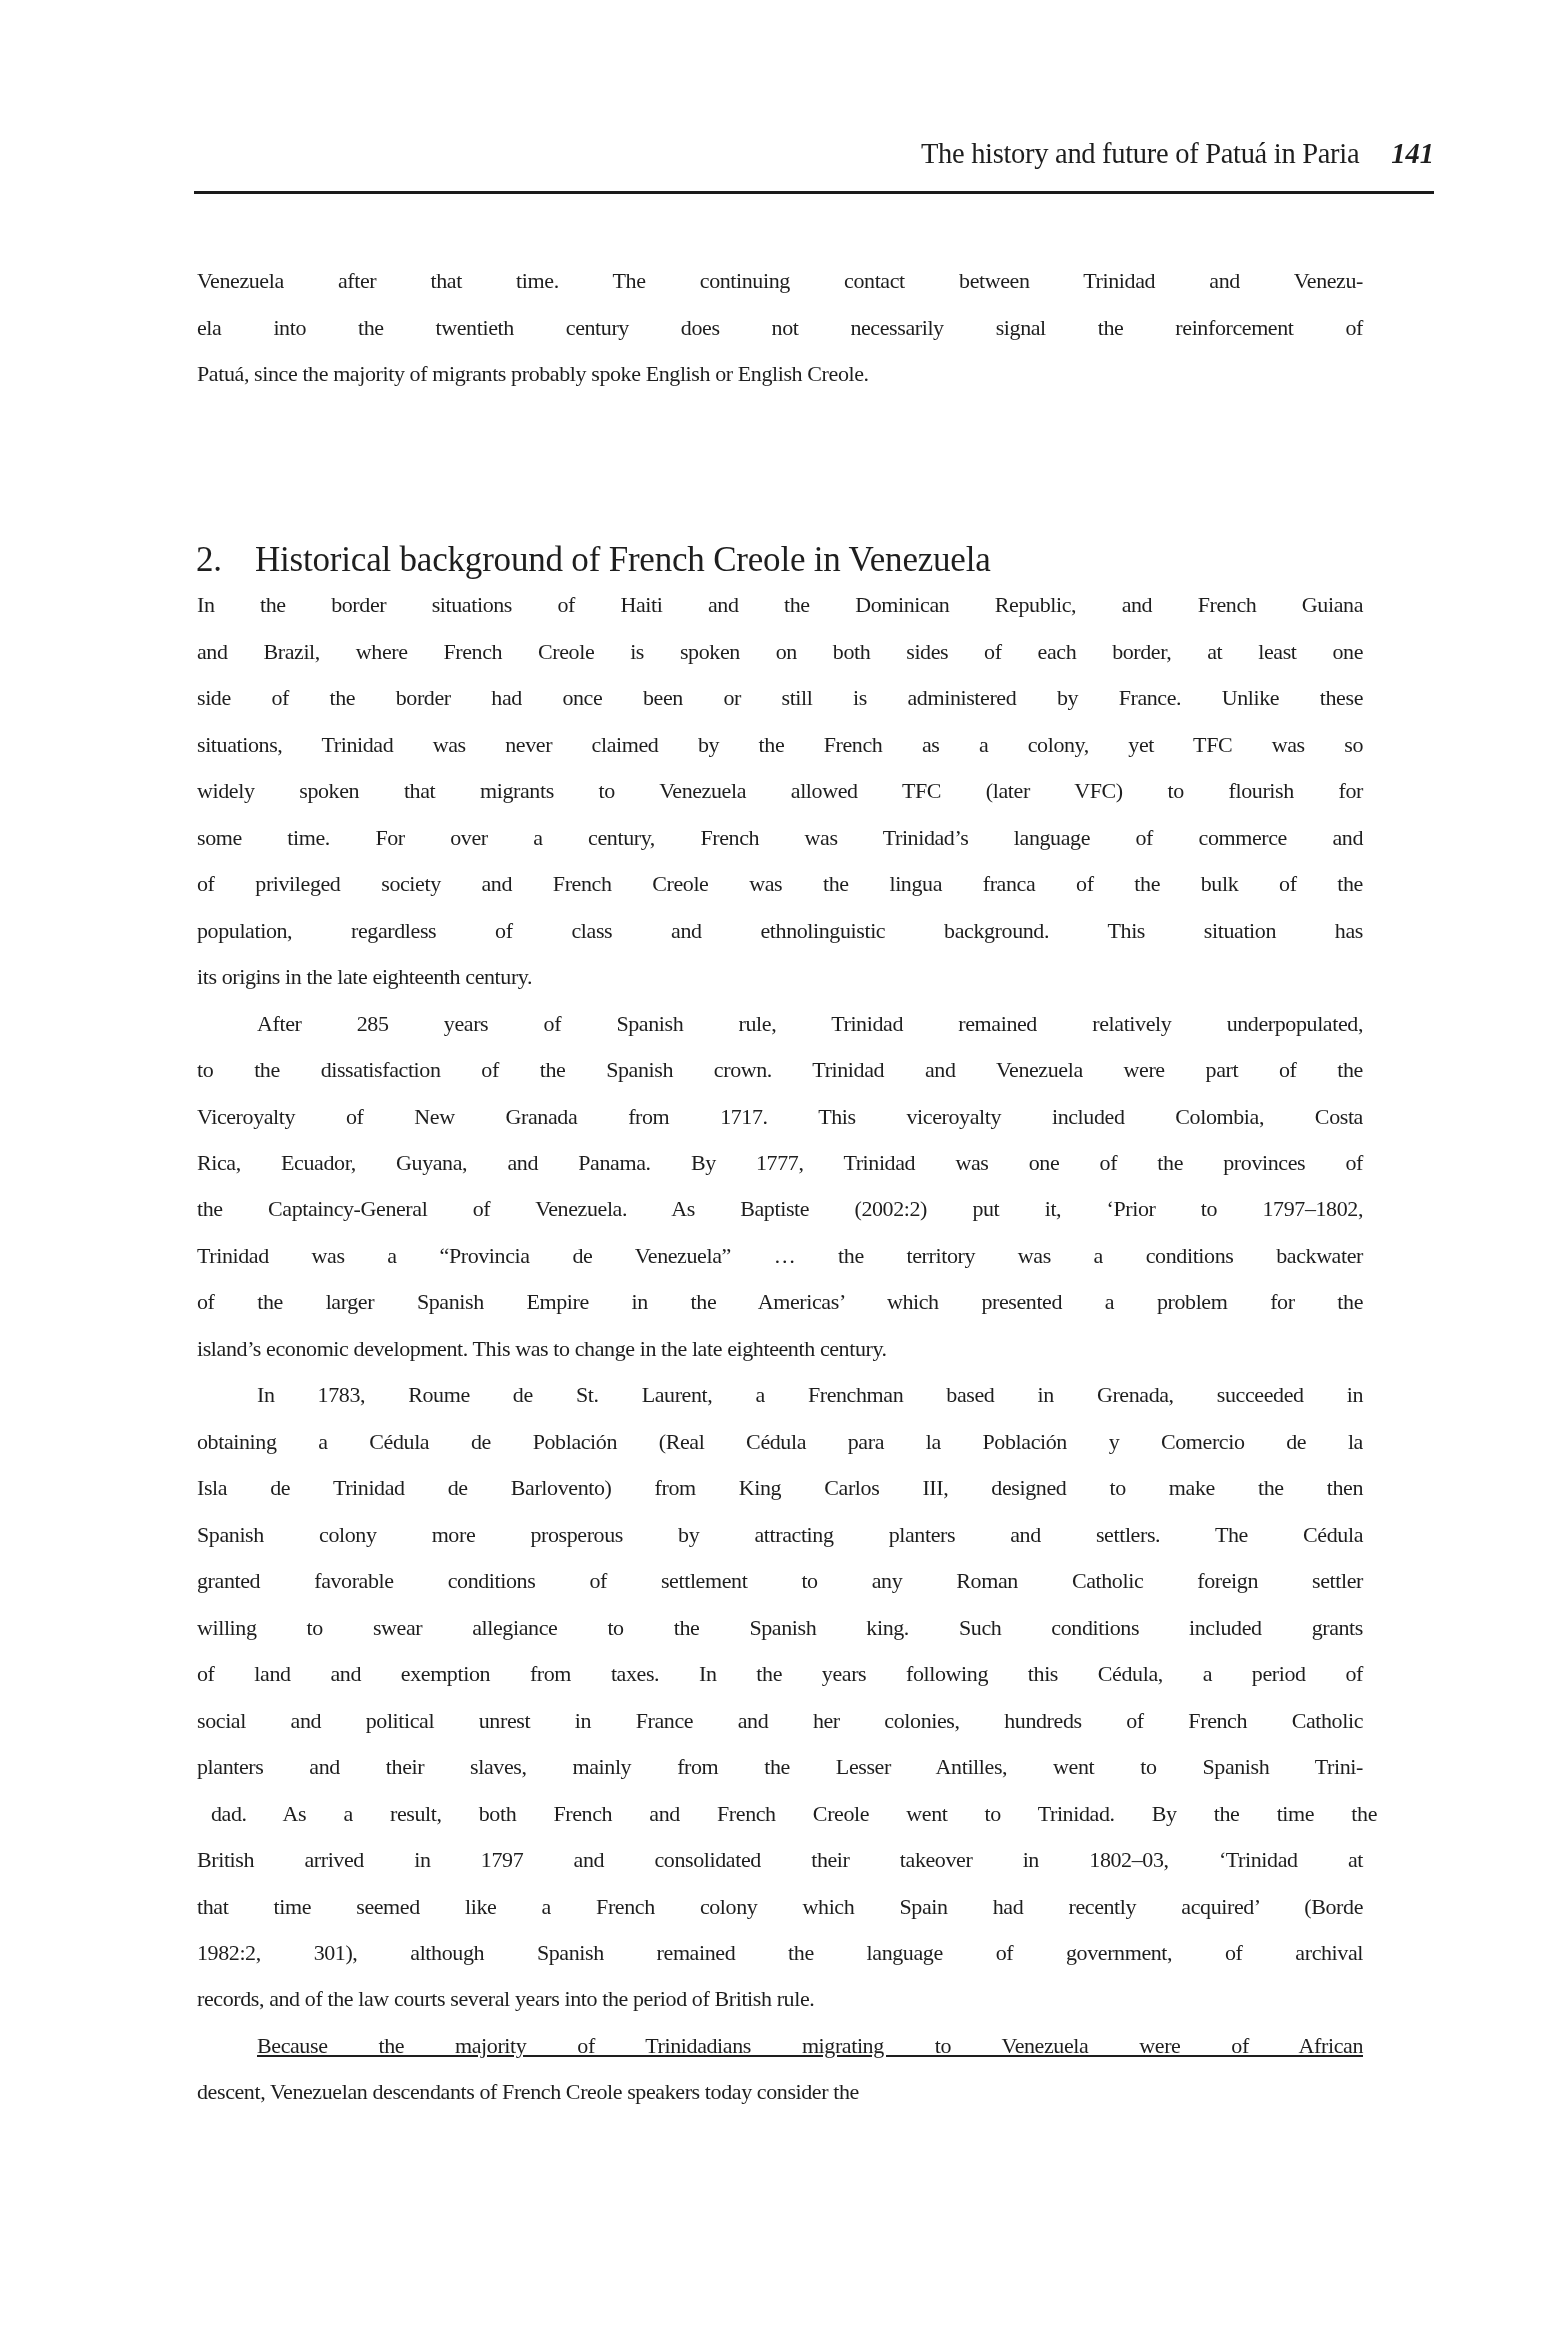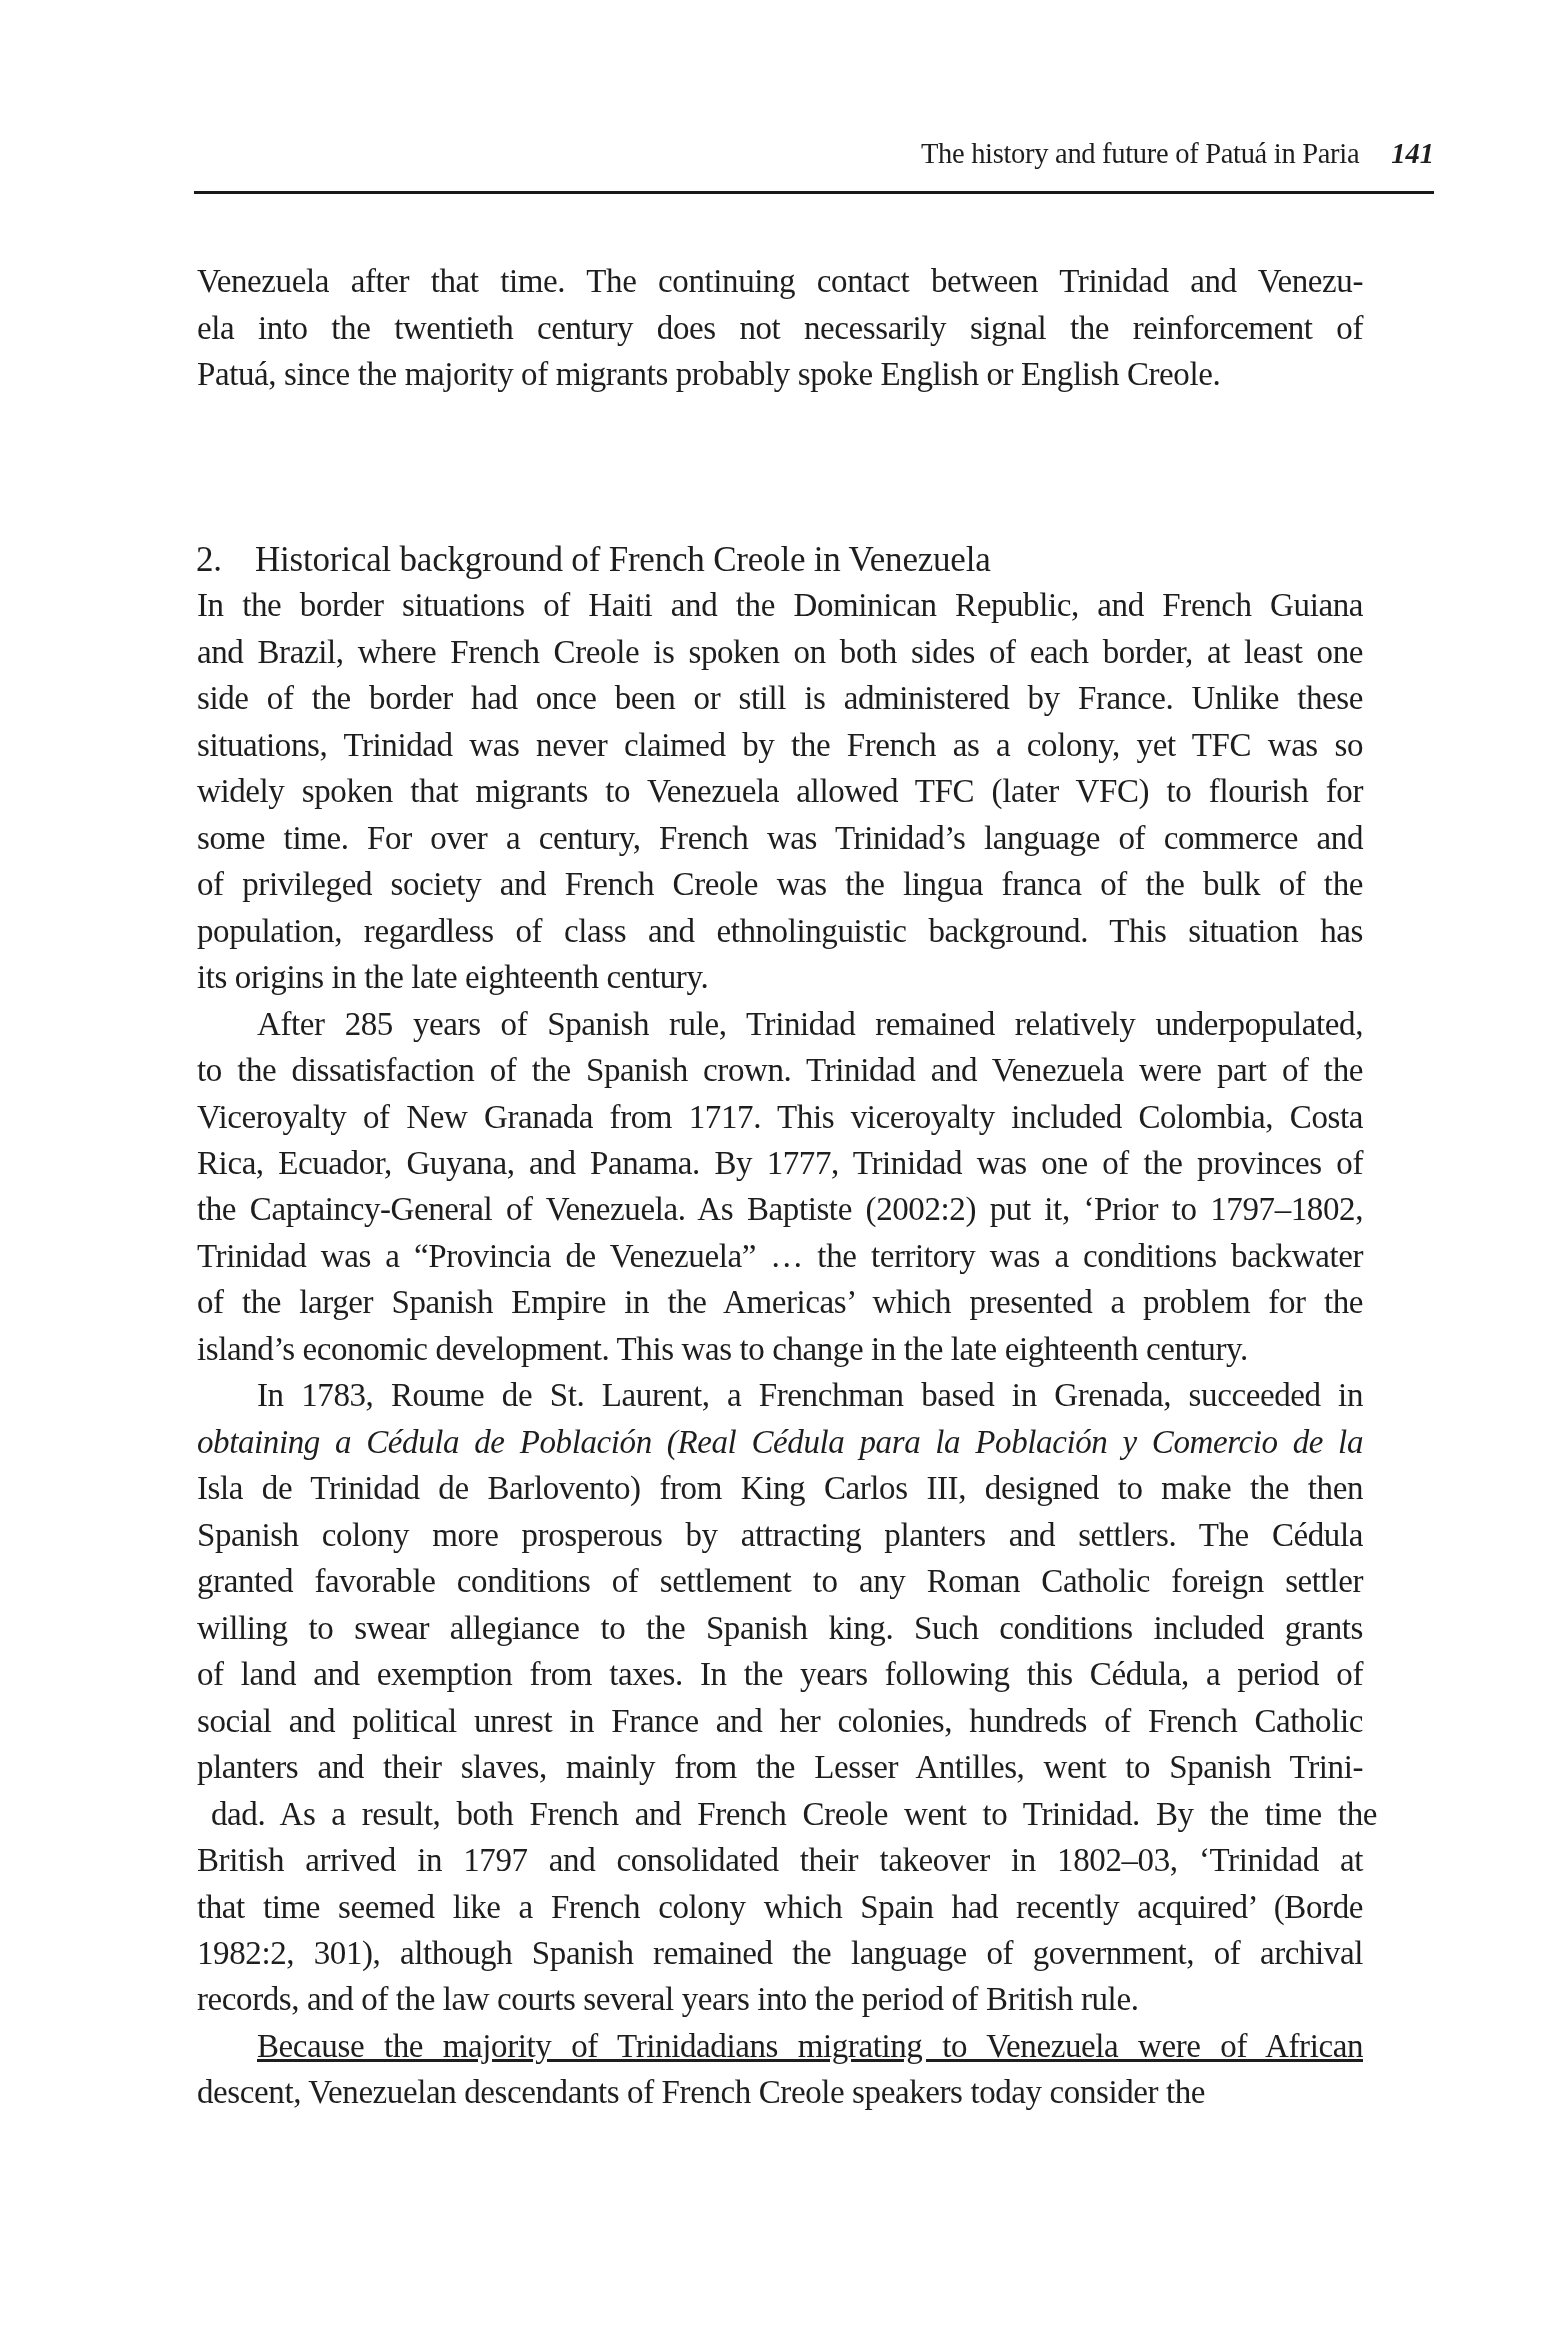--- a/index.html
+++ b/index.html
@@ -3,21 +3,21 @@
 <meta charset="utf-8">
 <style>
   html, body { margin:0; padding:0; background:#ffffff; }
   body { width:1561px; height:2342px; position:relative; overflow:hidden; color:#1e1e1e;
          font-family:"Liberation Serif", "DejaVu Serif", serif; }
   .running-head { position:absolute; left:805px; width:629px; top:138px; height:37px;
                   font-size:28.5px; text-align:right; white-space:nowrap; }
   .running-head .title { letter-spacing:-0.3px; }
   .running-head .pageno { font-weight:bold; margin-left:32px;font-style:italic; }
   .rule { position:absolute; left:194px; width:1240px; top:191px; height:3.1px; background:#1a1a1a; }
-  .line { position:absolute; left:197px; width:1166px; height:46px; font-size:33px; line-height:46px;
+  .line { position:absolute; left:197px; width:1166px; height:46px; font-size:22px; line-height:46px;
           white-space:nowrap; text-align:justify; text-align-last:justify; letter-spacing:-0.4px; }
   .line.last { text-align-last:left; }
   .line.indent { left:257px; width:1106px; }
   .heading { position:absolute; left:196px; top:493px; height:46px; font-size:35px; line-height:46px;
              font-weight:normal; white-space:nowrap; letter-spacing:-0.2px;margin-top:44px; }
   .heading .num { display:inline-block; width:59px; }
 </style>
 </head>
 <body>
 
@@ -55,21 +55,21 @@
       <div class="line" style="top: 1047px;">to the dissatisfaction of the Spanish crown. Trinidad and Venezuela were part of the</div>
       <div class="line" style="top: 1094px;">Viceroyalty of New Granada from 1717. This viceroyalty included Colombia, Costa</div>
       <div class="line" style="top: 1140px;">Rica, Ecuador, Guyana, and Panama. By 1777, Trinidad was one of the provinces of</div>
       <div class="line" style="top: 1186px;">the Captaincy-General of Venezuela. As Baptiste (2002:2) put it, ‘Prior to 1797–1802,</div>
       <div class="line" style="top: 1233px;">Trinidad was a “Provincia de Venezuela” … the territory was a conditions backwater</div>
       <div class="line" style="top: 1279px;">of the larger Spanish Empire in the Americas’ which presented a problem for the</div>
       <div class="line last" style="top: 1326px;">island’s economic development. This was to change in the late eighteenth century.</div>
     </div>
     <div>
       <div class="line indent" style="top: 1372px;">In 1783, Roume de St. Laurent, a Frenchman based in Grenada, succeeded in</div>
-      <div class="line" style="top: 1419px; font-style: italic;">obtaining a Cédula de Población (Real Cédula para la Población y Comercio de la</div>
+      <div class="line" style="top: 1419px;">obtaining a Cédula de Población (Real Cédula para la Población y Comercio de la</div>
       <div class="line" style="top: 1465px;">Isla de Trinidad de Barlovento) from King Carlos III, designed to make the then</div>
       <div class="line" style="top: 1512px;">Spanish colony more prosperous by attracting planters and settlers. The Cédula</div>
       <div class="line" style="top: 1558px;">granted favorable conditions of settlement to any Roman Catholic foreign settler</div>
       <div class="line" style="top: 1605px;">willing to swear allegiance to the Spanish king. Such conditions included grants</div>
       <div class="line" style="top: 1651px;">of land and exemption from taxes. In the years following this Cédula, a period of</div>
       <div class="line" style="top: 1698px;">social and political unrest in France and her colonies, hundreds of French Catholic</div>
       <div class="line" style="top: 1744px;">planters and their slaves, mainly from the Lesser Antilles, went to Spanish Trini-</div>
       <div class="line" style="top: 1791px; margin-left: 14px;">dad. As a result, both French and French Creole went to Trinidad. By the time the</div>
       <div class="line" style="top: 1837px;">British arrived in 1797 and consolidated their takeover in 1802–03, ‘Trinidad at</div>
       <div class="line" style="top: 1884px;">that time seemed like a French colony which Spain had recently acquired’ (Borde</div>

